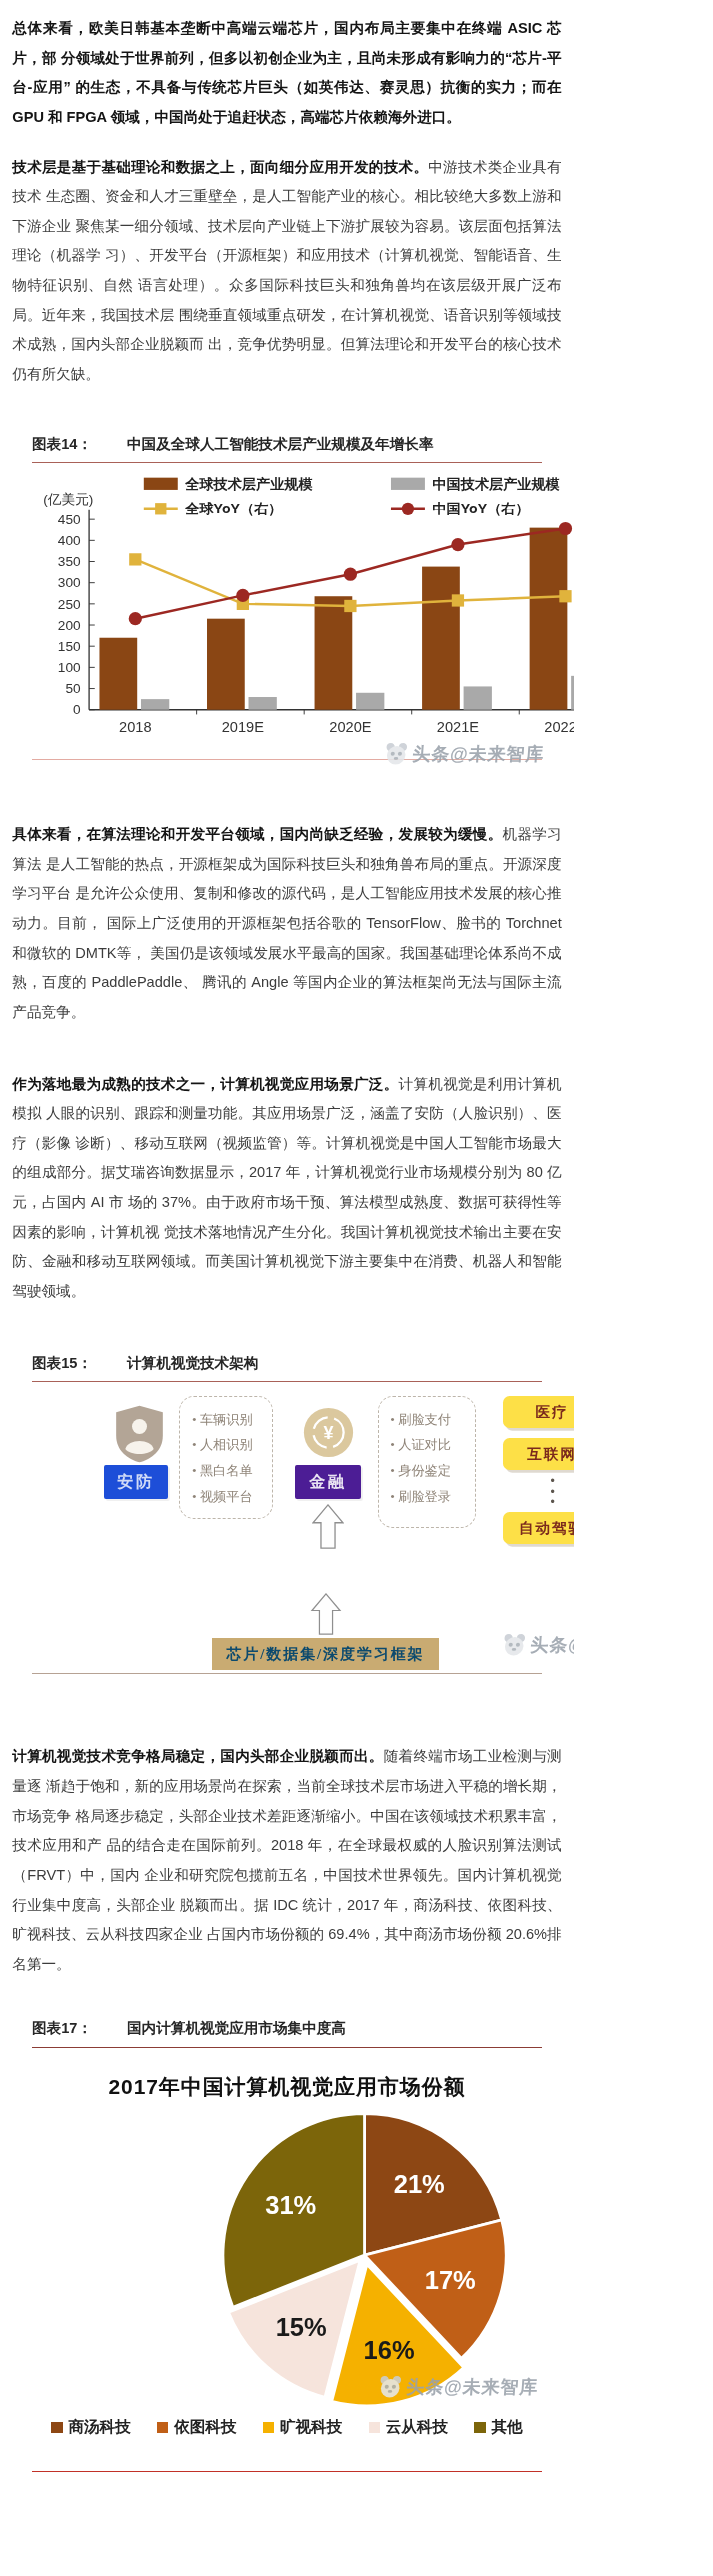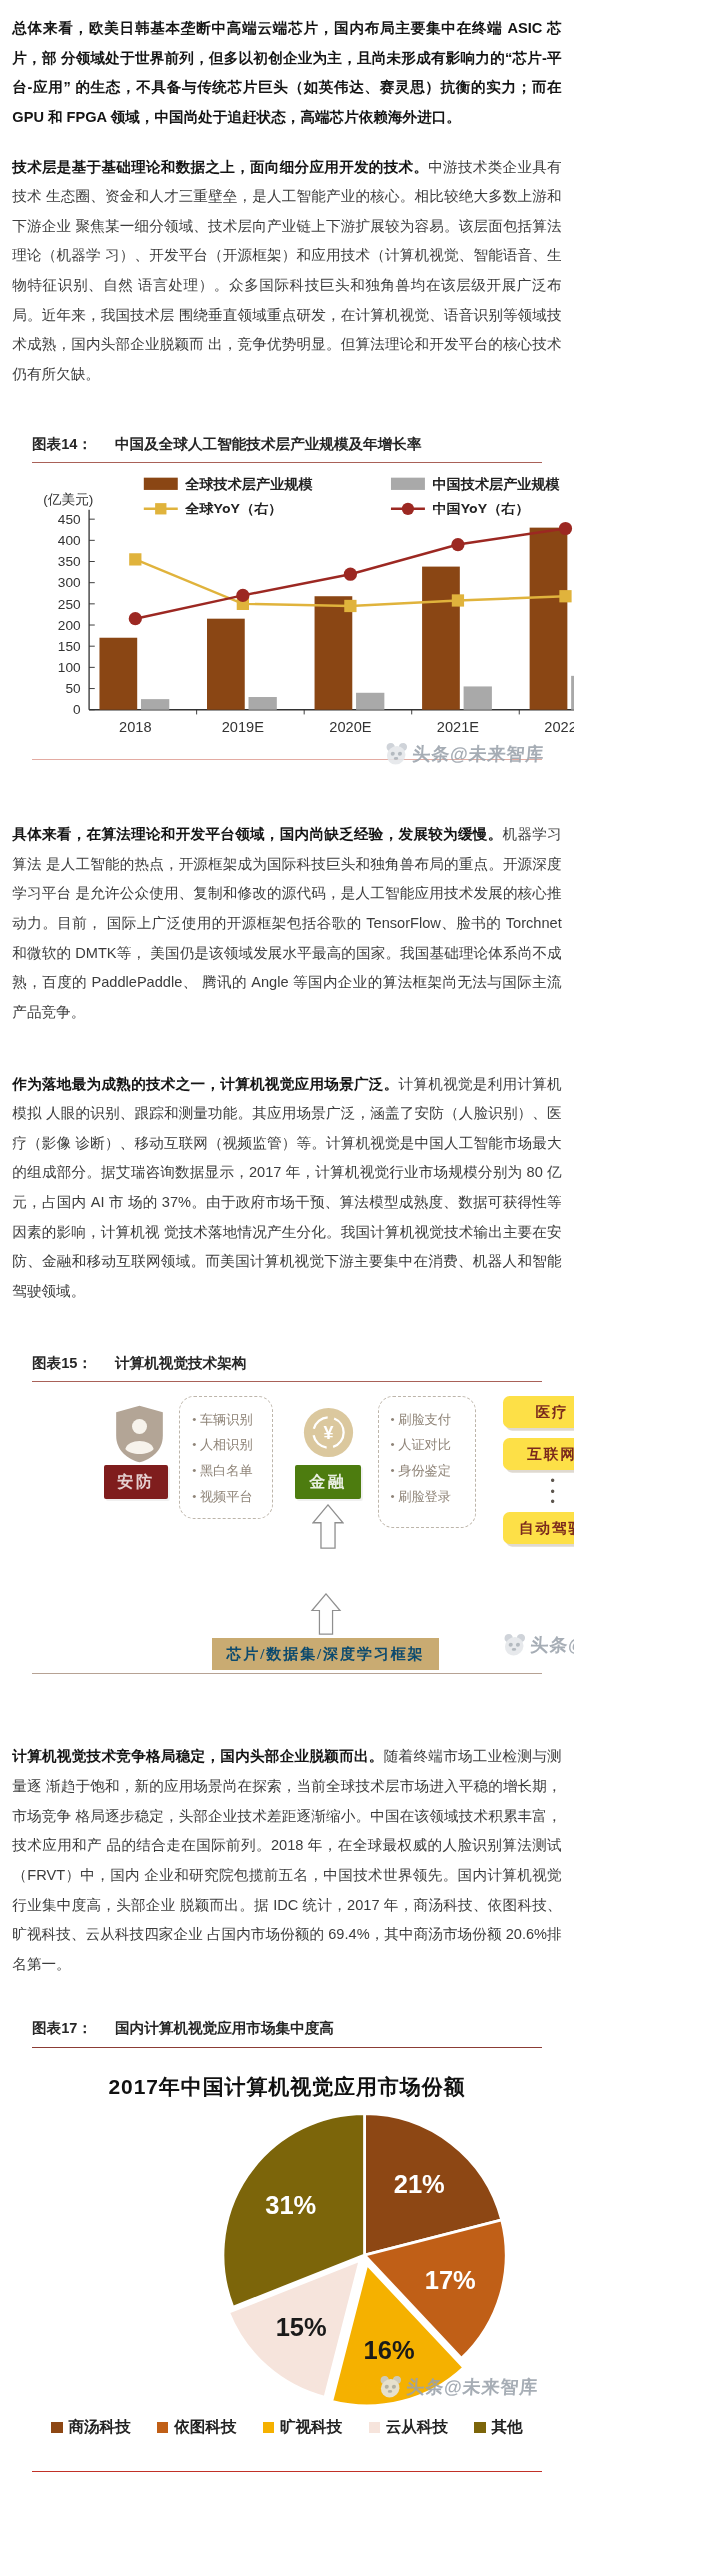--- a/index.html
+++ b/index.html
@@ -30,21 +30,21 @@
     font-size: 20px;
     font-weight: 700;
     letter-spacing: 0.9px;
     padding: 12.3px 24.6px;
     border-radius: 8.5px;
   }
 
   .figure { margin: 0 32px; position: relative; }
   .fig-head {
     display: flex;
-    gap: 23px;
+    gap: 35px;
     font-weight: 700;
     font-size: 14.6px;
     color: #262626;
     padding-bottom: 8.5px;
     border-bottom: 1.9px solid #a96158;
     align-items: flex-end;
   }
   .fig14 { margin-top: 45px; padding-bottom: 3.8px; border-bottom: 1.9px solid #e3aba2; }
   .fig15 { margin-top: 47px; }
   .fig17 { margin-top: 40px; padding-bottom: 20px; border-bottom: 1.9px solid #c23128; }
@@ -74,22 +74,22 @@
   
   .diagram { position: relative; height: 283px; margin-top: 9.4px; border-bottom: 1.9px solid #b6a294; }
   .abs { position: absolute; }
   .tag-box {
     text-align: center;
     font-weight: 700;
     font-family: "Liberation Serif", "DejaVu Serif", serif;
     letter-spacing: 2.8px;
     border-radius: 1.9px;
   }
-  .sec-box { left:72px; top:74px; width:64px; height:34px; line-height:34px; background:#7f1d1d; color:rgba(255,255,255,.8); font-size:16px; box-shadow: 1.9px 1.9px 0 rgba(0,0,0,.06); }
-  .fin-box { left:263px; top:74px; width:66px; height:34px; line-height:34px; background:#4d7c0f; color:rgba(255,255,255,.88); font-size:16px; box-shadow: 1.9px 1.9px 0 rgba(0,0,0,.06); }
+  .sec-box { left:72px; top:74px; width:64px; height:34px; line-height:34px; background:#1d4ed8; color:rgba(255,255,255,.8); font-size:16px; box-shadow: 1.9px 1.9px 0 rgba(0,0,0,.06); }
+  .fin-box { left:263px; top:74px; width:66px; height:34px; line-height:34px; background:#4c1d95; color:rgba(255,255,255,.88); font-size:16px; box-shadow: 1.9px 1.9px 0 rgba(0,0,0,.06); }
   .dashed-box {
     border: 1.9px dashed #bdb5aa;
     border-radius: 15px;
     padding: 9.4px 7.6px 7.6px 11.3px;
   }
   .db-b { left:147px; top:4.7px; width:94px; height:123px;padding-left:12px; }
   .db-d { left:346px; top:4.7px; width:98px; height:132px; }
   .dashed-box ul { margin:0; padding:0; list-style:none; }
   .dashed-box li {
     font-family: "Liberation Serif", "DejaVu Serif", serif;

